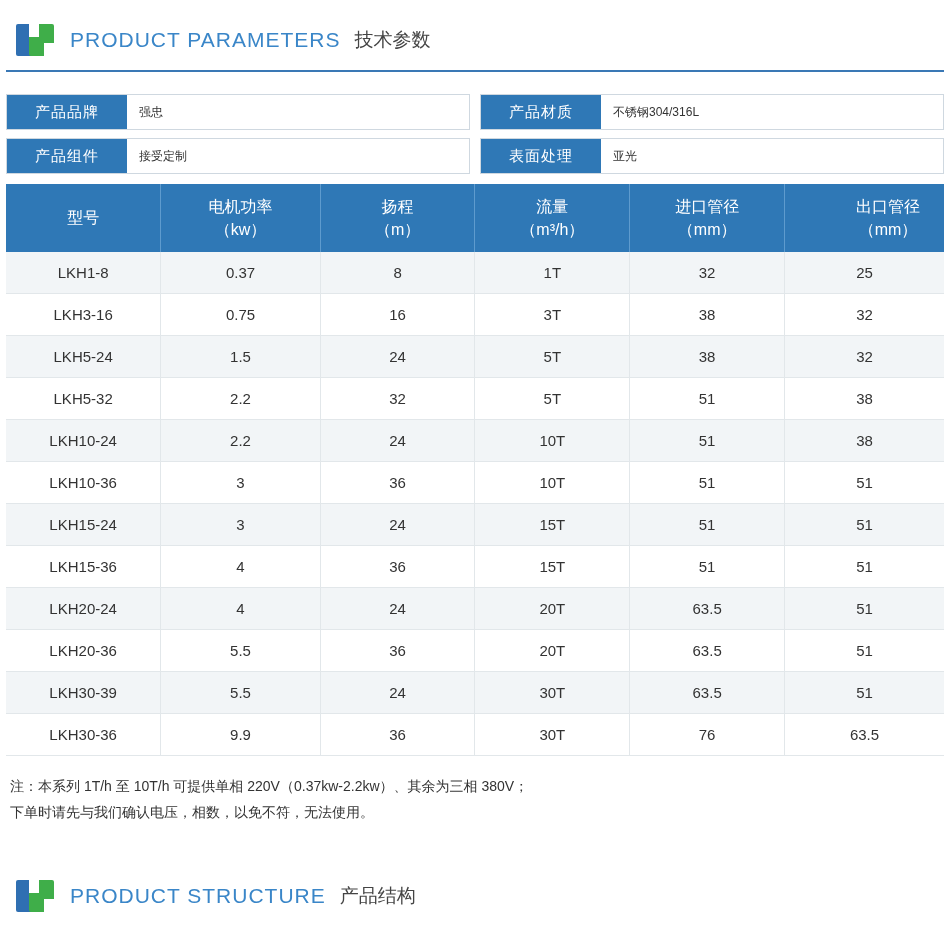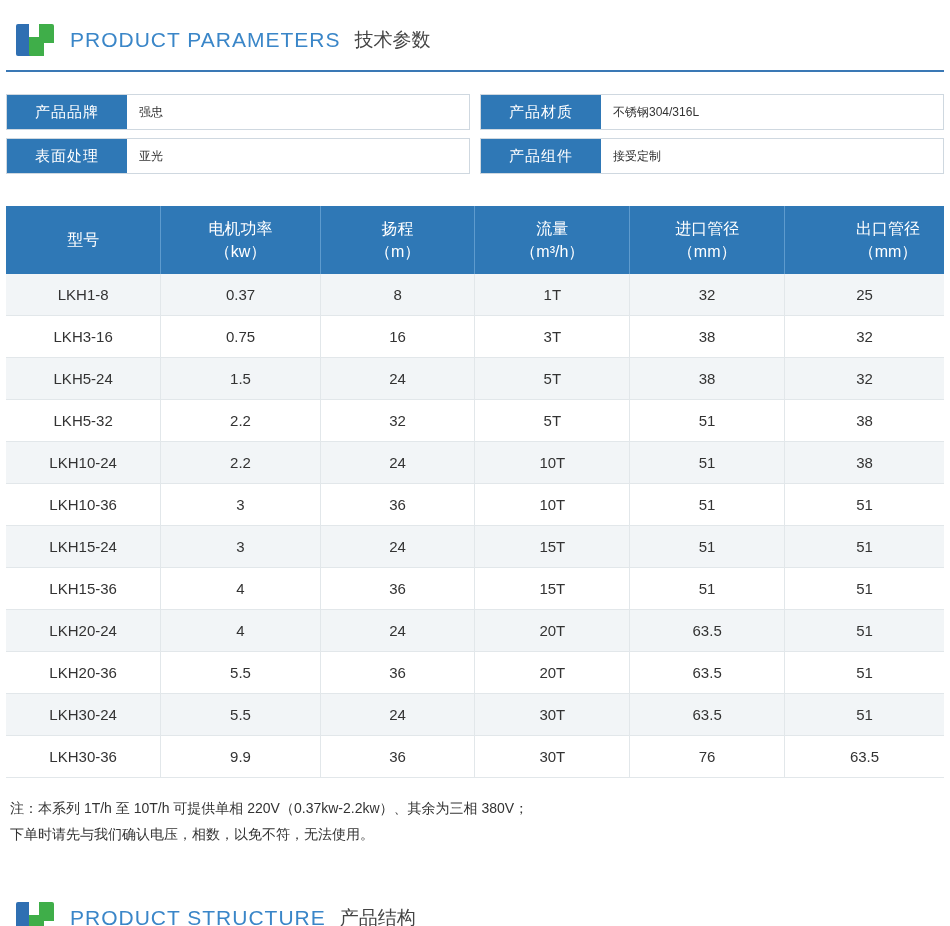--- a/index.html
+++ b/index.html
@@ -117,21 +117,21 @@
     flex: 1 1 auto;
     display: flex;
     align-items: center;
     padding-left: 12px;
     font-size: 12px;
     color: #333333;
   }
 
   
   .param-table {
-    margin: 32px 6px 0 6px;
+    margin: 10px 6px 0 6px;
     border-collapse: collapse;
     width: calc(100% - 12px);
     table-layout: fixed;
   }
   .param-table th {
     background: #2f78b6;
     color: #ffffff;
     font-weight: normal;
     font-size: 16px;
     height: 66px;
@@ -190,26 +190,26 @@
         <div class="spec-label">产品品牌</div>
         <div class="spec-value">强忠</div>
       </div>
       <div class="spec-cell">
         <div class="spec-label">产品材质</div>
         <div class="spec-value">不锈钢304/316L</div>
       </div>
     </div>
     <div class="spec-row">
       <div class="spec-cell">
+        <div class="spec-label">产品组件</div>
+        <div class="spec-value">接受定制</div>
+      </div>
+      <div class="spec-cell">
         <div class="spec-label">表面处理</div>
         <div class="spec-value">亚光</div>
-      </div>
-      <div class="spec-cell">
-        <div class="spec-label">产品组件</div>
-        <div class="spec-value">接受定制</div>
       </div>
     </div>
   </div>
 
   <table class="param-table">
     <colgroup>
       <col style="width:16.5%">
       <col style="width:17%">
       <col style="width:16.5%">
       <col style="width:16.5%">
@@ -319,21 +319,21 @@
         </tr>
         <tr>
           <td class="model">LKH20-36</td>
           <td>5.5</td>
           <td>36</td>
           <td>20T</td>
           <td>63.5</td>
           <td>51</td>
         </tr>
         <tr>
-          <td class="model">LKH30-24</td>
+          <td class="model">LKH30-39</td>
           <td>5.5</td>
           <td>24</td>
           <td>30T</td>
           <td>63.5</td>
           <td>51</td>
         </tr>
         <tr>
           <td class="model">LKH30-36</td>
           <td>9.9</td>
           <td>36</td>

